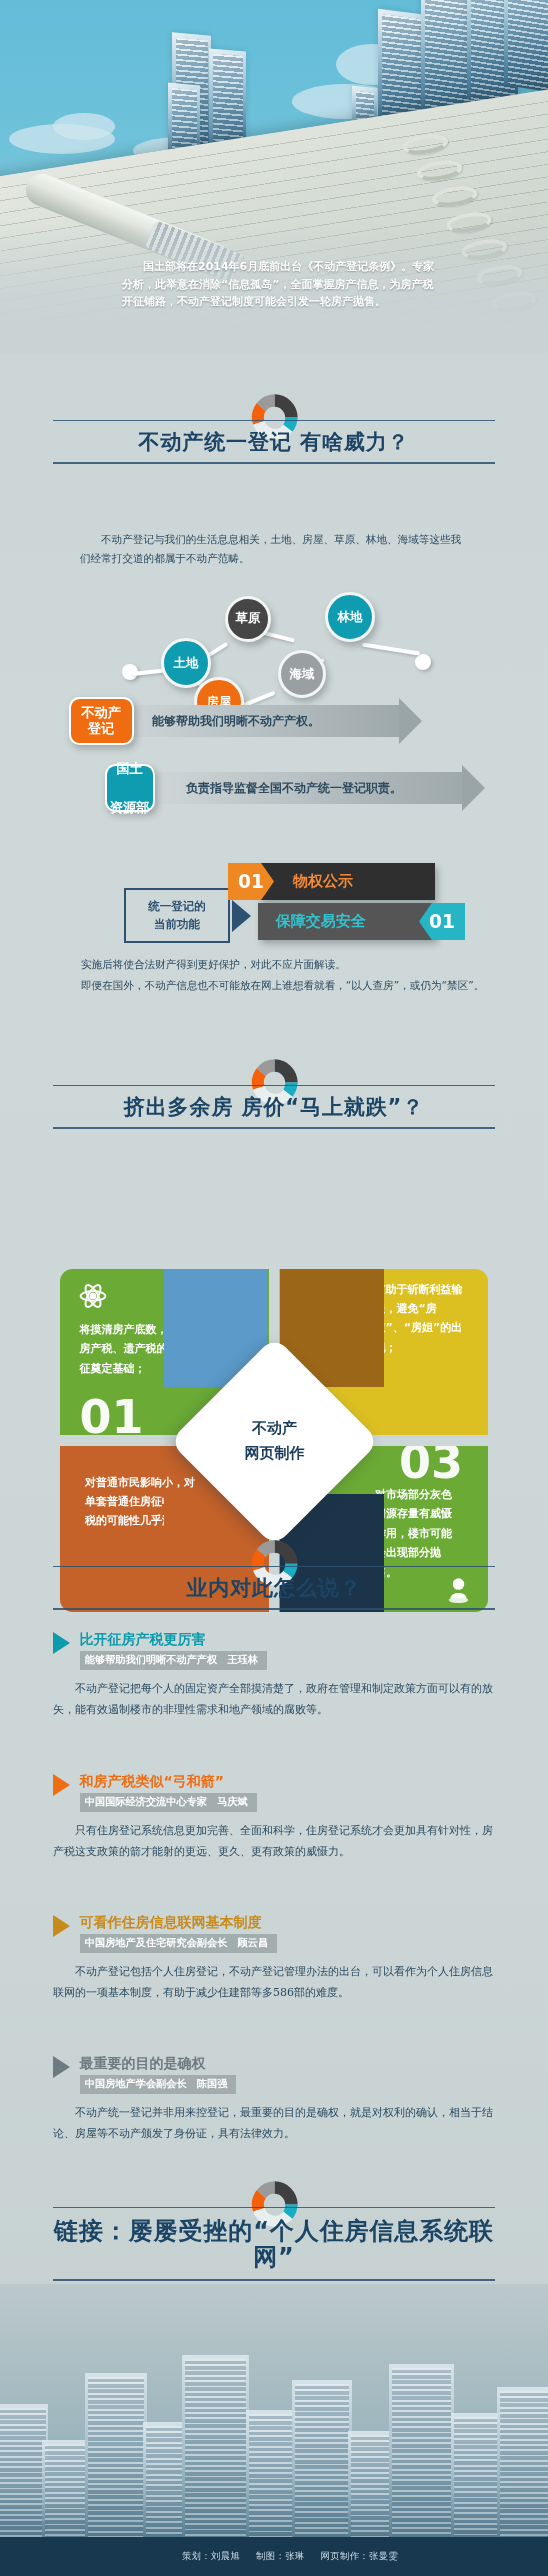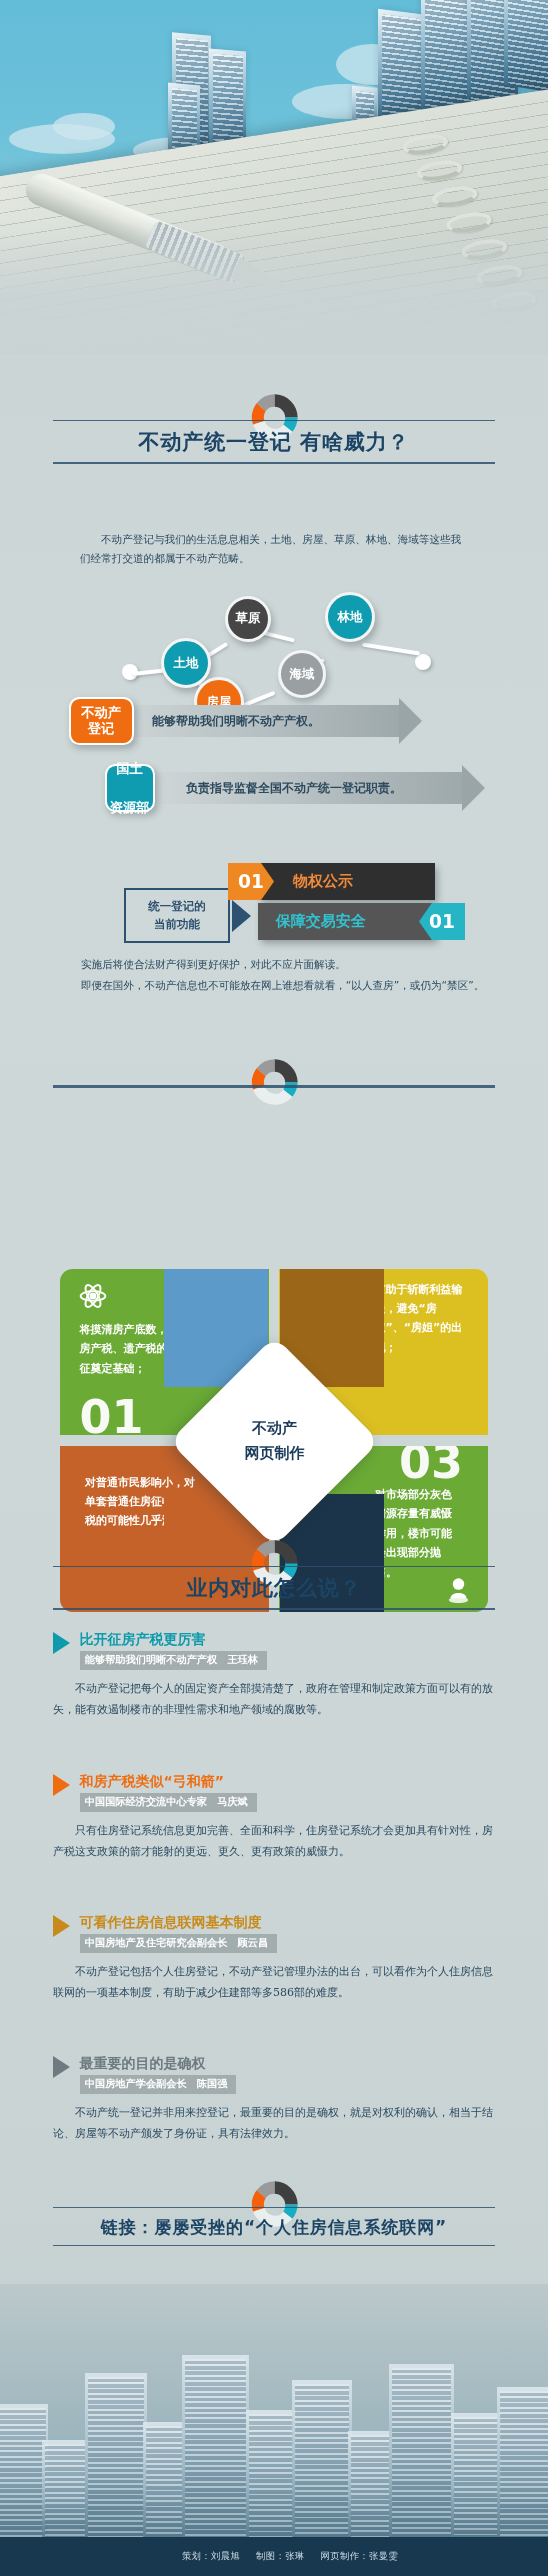--- a/index.html
+++ b/index.html
@@ -171,20 +171,21 @@
       <div class="ring" style="left:67px; top:173px;"></div>
     </div>
     <div class="pen">
       <div class="pen-body"></div>
       <div class="pen-grip"></div>
       <div class="pen-tip"></div>
     </div>
     <div class="hero-fade"></div>
   </div>
 
+  <div class="intro">国土部将在2014年6月底前出台《不动产登记条例》。专家分析，此举意在消除“信息孤岛”，全面掌握房产信息，为房产税开征铺路，不动产登记制度可能会引发一轮房产抛售。</div>
 
   <div class="sec-head" style="top:389px;">
     <div class="donut">
       <svg viewBox="0 0 64 64" width="57" height="57">
         <path d="M32 6 A26 26 0 0 1 58 32 L44 32 A12 12 0 0 0 32 20 Z" fill="#3f3f3f"></path>
         <path d="M58 32 A26 26 0 0 1 52 48 L42 40 A12 12 0 0 0 44 32 Z" fill="#17aec4"></path>
         <path d="M32 6 A26 26 0 0 0 12 16 L22 25 A12 12 0 0 1 32 20 Z" fill="#9a9a9a"></path>
         <path d="M12 16 A26 26 0 0 0 8 40 L21 36 A12 12 0 0 1 22 25 Z" fill="#f4610a"></path>
         <path d="M8 40 A26 26 0 0 0 52 48 L42 40 A12 12 0 0 1 21 36 Z" fill="#e9eeef"></path>
       </svg>
@@ -273,20 +274,21 @@
       <svg viewBox="0 0 64 64" width="57" height="57">
         <path d="M32 6 A26 26 0 0 1 58 32 L44 32 A12 12 0 0 0 32 20 Z" fill="#3f3f3f"></path>
         <path d="M58 32 A26 26 0 0 1 52 48 L42 40 A12 12 0 0 0 44 32 Z" fill="#17aec4"></path>
         <path d="M32 6 A26 26 0 0 0 12 16 L22 25 A12 12 0 0 1 32 20 Z" fill="#9a9a9a"></path>
         <path d="M12 16 A26 26 0 0 0 8 40 L21 36 A12 12 0 0 1 22 25 Z" fill="#f4610a"></path>
         <path d="M8 40 A26 26 0 0 0 52 48 L42 40 A12 12 0 0 1 21 36 Z" fill="#e9eeef"></path>
       </svg>
     </div>
     <div class="rule-wrap">
       <div class="rule"></div>
+      <div class="sec-title">挤出多余房 房价“马上就跌”？</div>
       <div class="rule"></div>
     </div>
   </div>
 
   <div class="wheel">
     <div class="q q1">
       <div style="position:absolute; left:17.7px; top:12.4px; width:30px; height:30px;">
         <svg viewBox="0 0 34 34" width="30" height="30">
           <circle cx="17" cy="17" r="4" fill="#fff"></circle>
           <ellipse cx="17" cy="17" rx="14" ry="5.5" fill="none" stroke="#fff" stroke-width="2.2"></ellipse>
@@ -384,21 +386,21 @@
       <svg viewBox="0 0 64 64" width="57" height="57">
         <path d="M32 6 A26 26 0 0 1 58 32 L44 32 A12 12 0 0 0 32 20 Z" fill="#3f3f3f"></path>
         <path d="M58 32 A26 26 0 0 1 52 48 L42 40 A12 12 0 0 0 44 32 Z" fill="#17aec4"></path>
         <path d="M32 6 A26 26 0 0 0 12 16 L22 25 A12 12 0 0 1 32 20 Z" fill="#9a9a9a"></path>
         <path d="M12 16 A26 26 0 0 0 8 40 L21 36 A12 12 0 0 1 22 25 Z" fill="#f4610a"></path>
         <path d="M8 40 A26 26 0 0 0 52 48 L42 40 A12 12 0 0 1 21 36 Z" fill="#e9eeef"></path>
       </svg>
     </div>
     <div class="rule-wrap">
       <div class="rule"></div>
-      <div class="sec-title" style="font-size:17px;">链接：屡屡受挫的“个人住房信息系统联网”</div>
+      <div class="sec-title" style="font-size:24px;">链接：屡屡受挫的“个人住房信息系统联网”</div>
       <div class="rule"></div>
     </div>
   </div>
 
   <div class="s4-text" style="top:2283px;">全国个人住房信息系统联网工作启动已经44年，但进展并不顺利。住建部先于2011年要求40个重点城市完成住房信息系统的联网工作，又于2012年要求，在2013年6月底前将全国500个城市的住房信息联网。</div>
   <div class="s4-text" style="top:2369px;">然而，联网大限已过，500个城市的住房信息联网并未完成。</div>
 
   <div class="footer-city">
     <div class="fc-sky"></div>
     <div class="fbldg" style="left:-8.8px; width:57px; height:133px;"></div>

